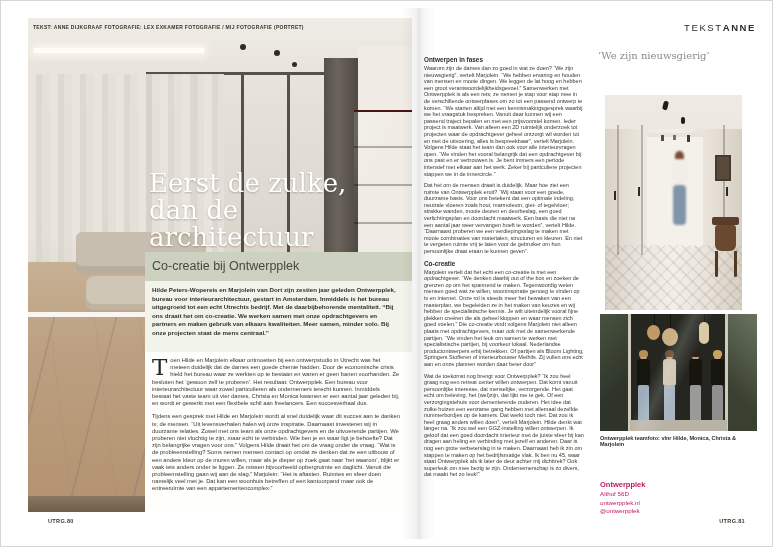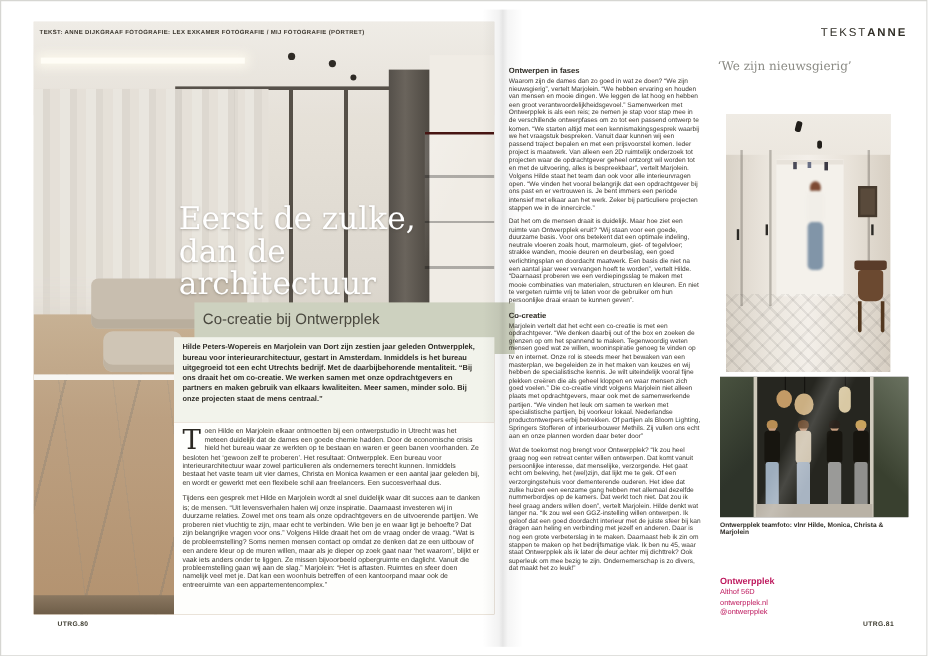--- a/index.html
+++ b/index.html
@@ -36,21 +36,21 @@
              background-image:linear-gradient(180deg,#f7f6f3 0 5px,rgba(0,0,0,0) 5px),
                               repeating-linear-gradient(104deg,rgba(0,0,0,0) 0 26px,rgba(122,120,114,.28) 26px 28px,rgba(0,0,0,0) 28px 60px),
                               repeating-linear-gradient(83deg,rgba(0,0,0,0) 0 44px,rgba(140,138,130,.18) 44px 45px);}
   .lp-counterwood{left:0;top:478px;width:117px;height:16px;background:linear-gradient(180deg,#8b7861,#6e5d48);}
   .lp-spot{width:6px;height:6px;border-radius:50%;background:#2f2b26;}
 
   
   .credit{left:33px;top:24px;width:330px;font-size:5px;letter-spacing:.3px;color:#3a352c;font-weight:bold;}
   .headline{left:149px;top:170px;width:262px;font-family:"DejaVu Serif",serif;font-size:26px;line-height:27px;
             color:#ffffff;text-shadow:0 1px 2px rgba(70,64,54,.35);}
-  .kicker-band{left:145px;top:252px;width:267px;height:43px;background:#cdd1bf;margin-left:17px;}
+  .kicker-band{left:145px;top:252px;width:267px;height:43px;background:#cdd1bf;}
   .kicker{padding:0 0 0 7px;font-size:12.5px;line-height:29px;color:#4a483f;}
   .intro-panel{left:145px;top:281px;width:267px;height:71px;background:#f2f3eb;box-sizing:border-box;padding:5px 10px 4px 7px;}
   .intro{font-size:6.2px;line-height:8.6px;font-weight:bold;color:#33312c;}
   .body-panel{left:145px;top:352px;width:267px;height:160px;background:#fefefc;box-sizing:border-box;
               padding:5px 12px 0 7px;overflow:hidden;}
   .body-panel p{margin:0 0 6px 0;font-size:5.8px;line-height:7.2px;color:#3b372f;}
   .dropcap{float:left;font-family:"DejaVu Serif",serif;font-size:23px;line-height:19px;margin:1px 3px 0 0;color:#2b2822;}
 
   
   .section-header{left:640px;top:22px;width:116px;text-align:right;font-size:9.5px;letter-spacing:1.6px;color:#2f2d25;}

